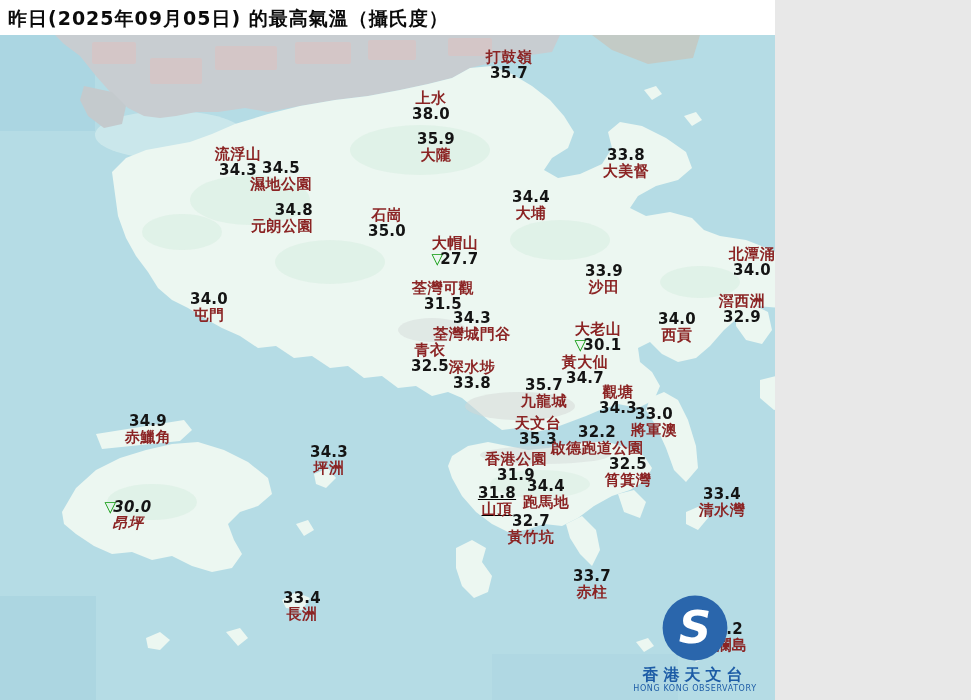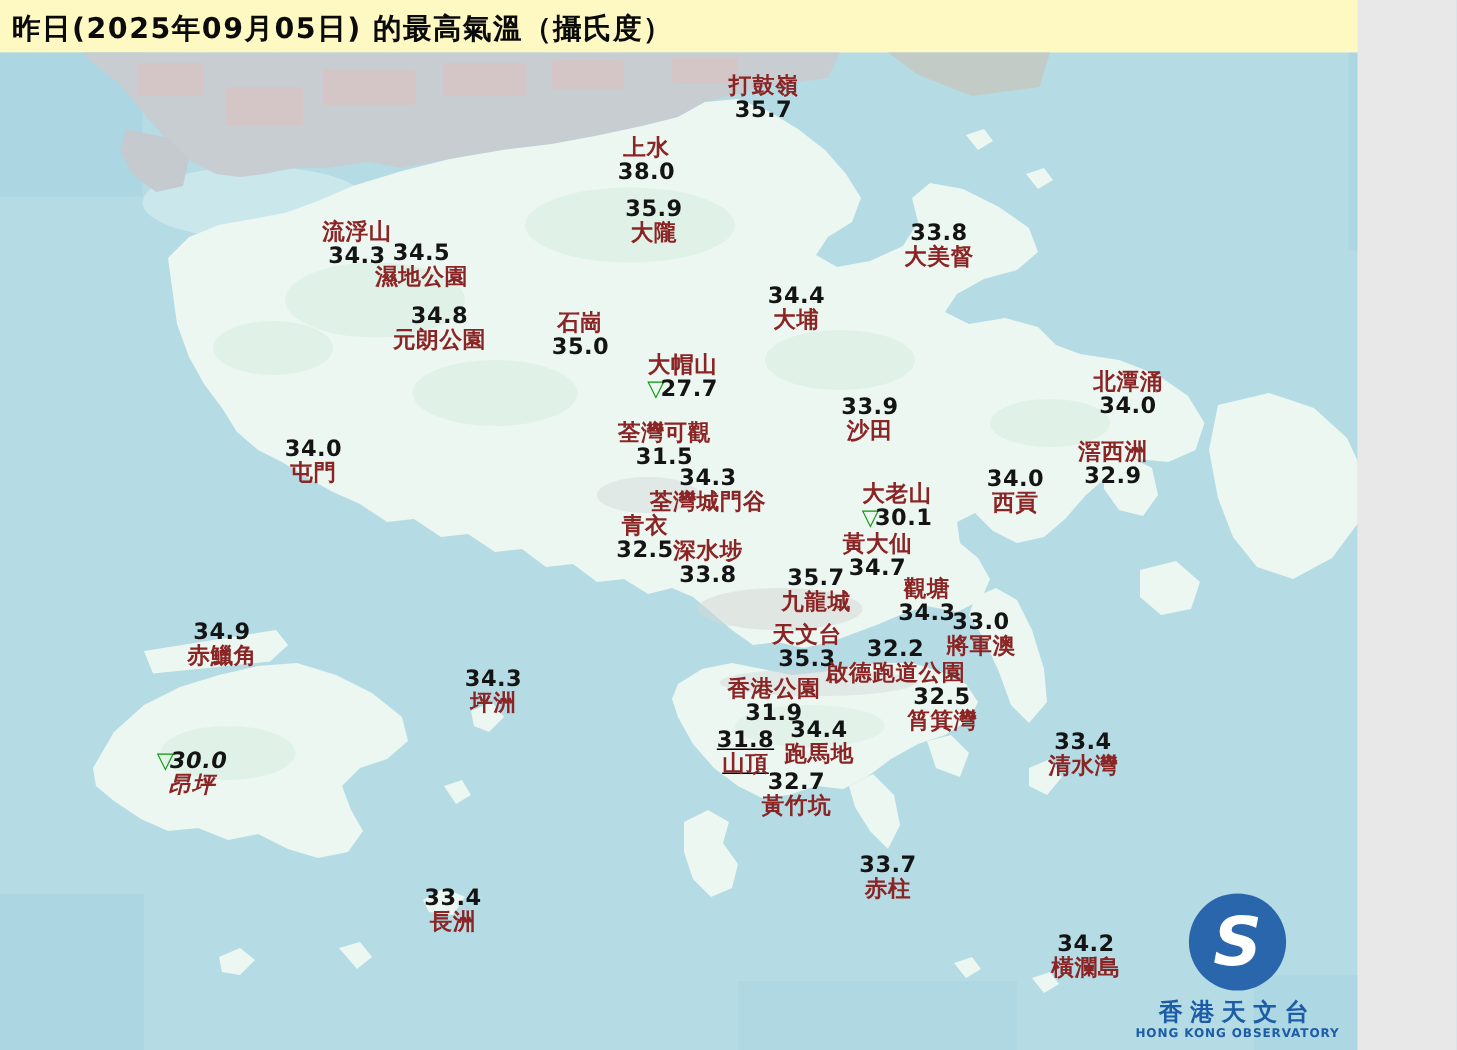--- a/index.html
+++ b/index.html
@@ -1,18 +1,18 @@
 <!DOCTYPE html>
 <html><head>
 <meta charset="utf-8">
 <style>
   html,body { margin:0; padding:0; background:#e8e8e8; }
   .stage {
-    position:relative; width:905px; height:700px; overflow:hidden;
-    background:#fef9c3;
+    position:relative; width:775px; height:700px; overflow:hidden;
+    background:#ffffff;
     font-family:"DejaVu Sans","Liberation Sans",sans-serif;
   }
   .basemap { position:absolute; left:0; top:0; display:block; }
   .map-title {
     position:absolute; left:8px; top:6px;
     font-size:19px; font-weight:600; color:#0b0b0b; letter-spacing:1px;
     white-space:nowrap;
   }
   .stations-layer { position:absolute; left:0; top:0; width:100%; height:100%; }
   .station {
@@ -34,21 +34,21 @@
   .logo-box {
     position:absolute; right:10px; bottom:6px; width:140px;
     text-align:center;
   }
   .logo-mark { display:block; margin:0 auto 2px auto; }
   .logo-cn {
     font-size:16px; font-weight:700; color:#1d5ca6; letter-spacing:5px;
     line-height:18px; white-space:nowrap;
   }
   .logo-en {
-    font-size:8px; font-weight:700; color:#1d5ca6; letter-spacing:0.6px;
+    font-size:8px; font-weight:400; color:#1d5ca6; letter-spacing:0.6px;
     line-height:10px; white-space:nowrap;
   }
 </style>
 </head>
 <body>
 
 <div class="stage">
 
   <svg class="basemap" width="971" height="700" viewBox="0 0 971 700" aria-hidden="true">
 
@@ -152,21 +152,21 @@
 
   </div>
 
   <div class="station" style="left: 281px; top: 160px;">
     <div class="temp-line">
       <span class="temp">34.5</span>
     </div>
     <div class="name-line">濕地公園</div>
   </div>
 
-  <div class="station" style="left: 293px; top: 202px;">
+  <div class="station" style="left: 282px; top: 202px; text-align: right;">
     <div class="temp-line">
       <span class="temp">34.8</span>
     </div>
     <div class="name-line">元朗公園</div>
   </div>
 
   <div class="station" style="left: 387px; top: 197px; margin-top: 10px;">
     <div class="name-line">石崗</div>
         <div class="temp-line">
       <span class="temp">35.0</span>
@@ -205,21 +205,21 @@
   </div>
 
   <div class="station" style="left: 443px; top: 280px;">
     <div class="name-line">荃灣可觀</div>
         <div class="temp-line">
       <span class="temp">31.5</span>
     </div>
 
   </div>
 
-  <div class="station" style="left: 580px; top: 263px; text-align: center;">
+  <div class="station" style="left: 604px; top: 263px; text-align: center;">
     <div class="temp-line">
       <span class="temp">33.9</span>
     </div>
     <div class="name-line">沙田</div>
   </div>
 
   <div class="station" style="left: 209px; top: 291px;">
     <div class="temp-line">
       <span class="temp">34.0</span>
     </div>

